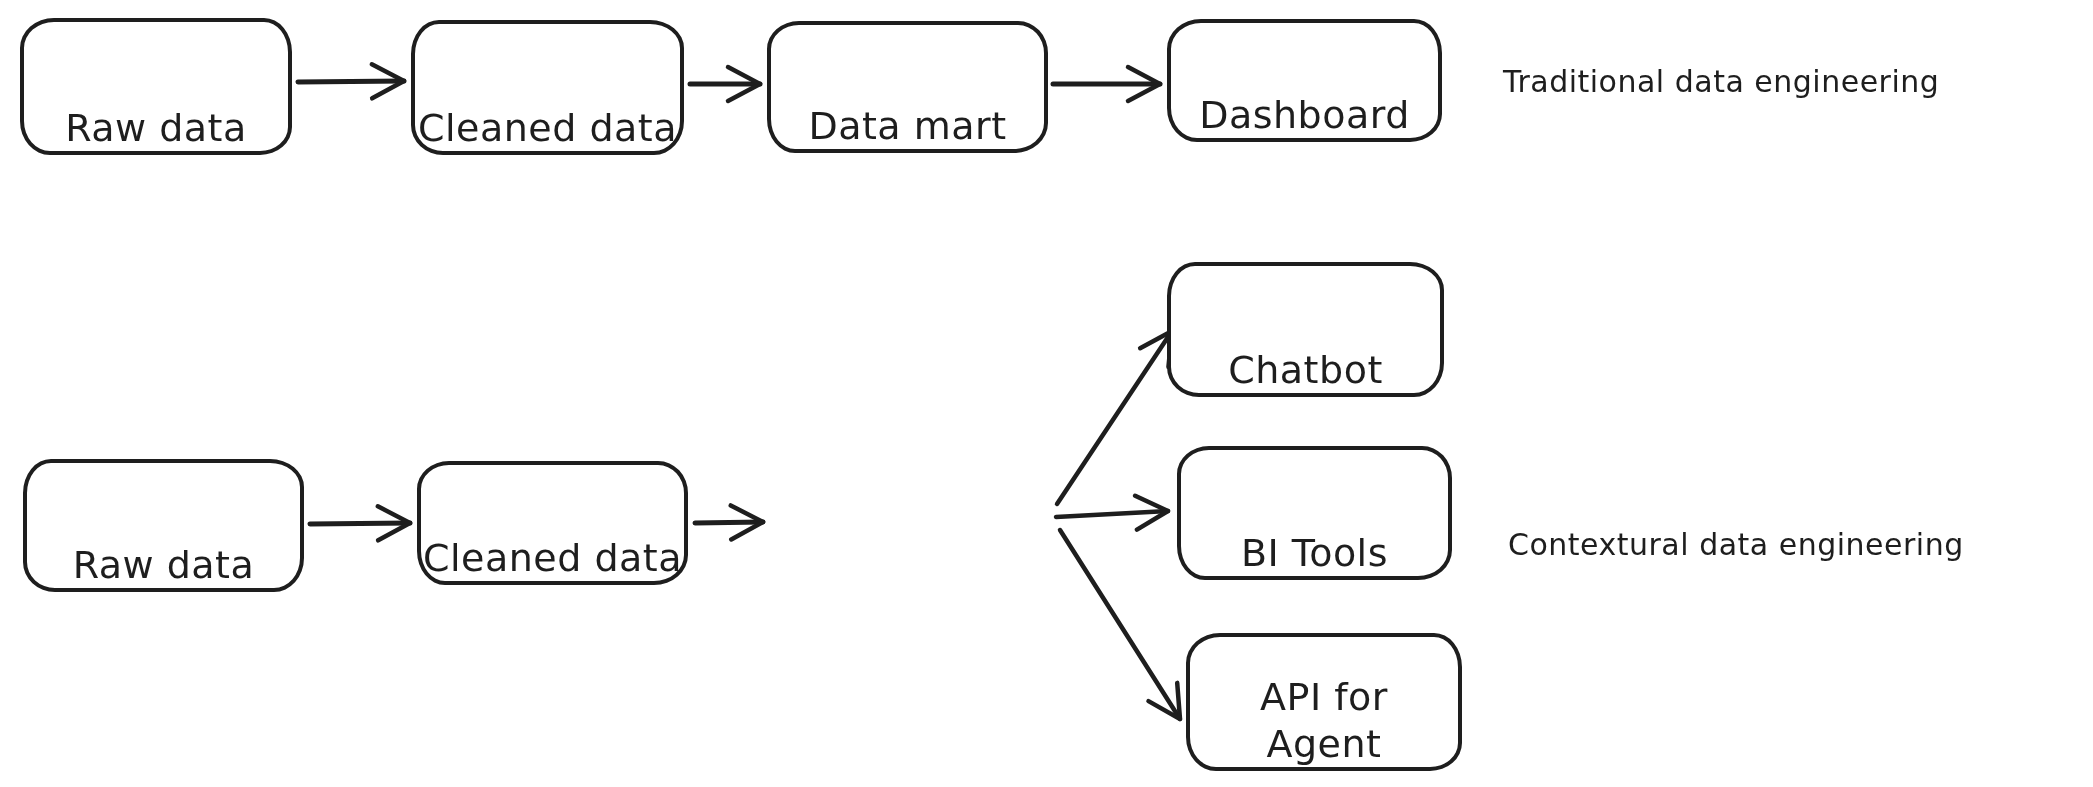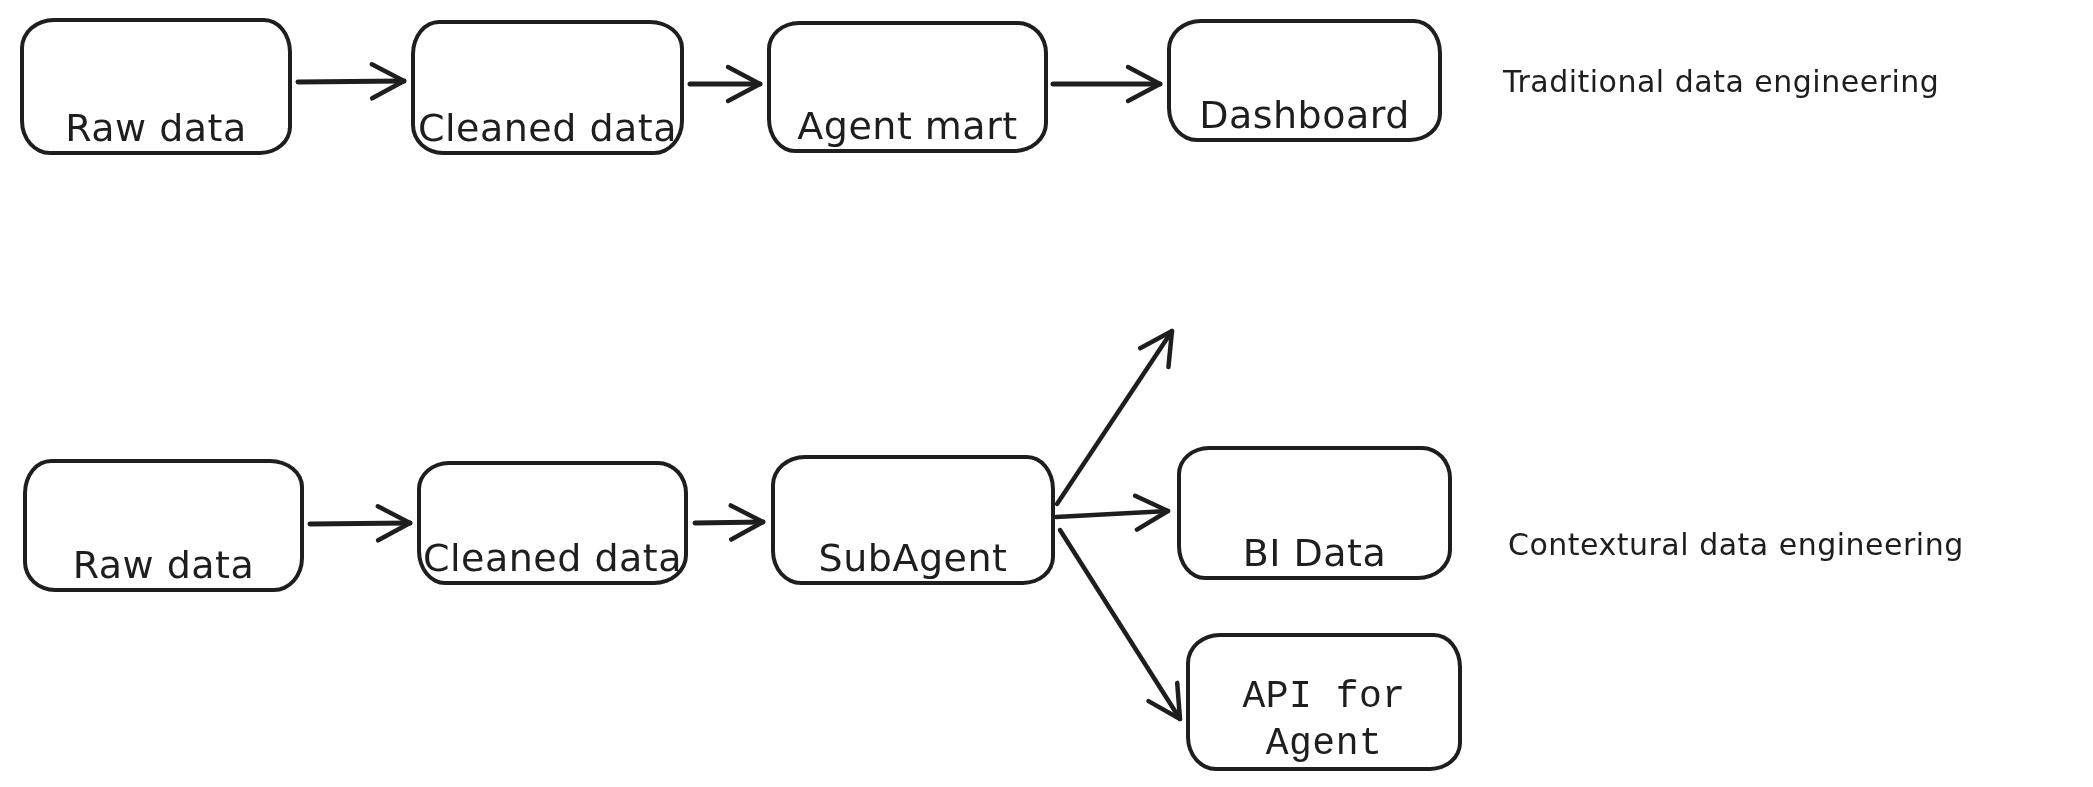--- a/index.html
+++ b/index.html
@@ -79,45 +79,45 @@
 
   <div class="node r1" style="left:20px; top:18px; width:272px; height:137px;">
     <span class="node-label">Raw data</span>
   </div>
 
   <div class="node r2" style="left:411px; top:20px; width:273px; height:135px;">
     <span class="node-label">Cleaned data</span>
   </div>
 
   <div class="node r3" style="left:767px; top:21px; width:281px; height:132px;">
-    <span class="node-label">Agent mart</span>
+    <span class="node-label">Data mart</span>
   </div>
 
   <div class="node r1" style="left:1167px; top:19px; width:275px; height:123px;">
     <span class="node-label">Dashboard</span>
   </div>
 
   <div class="flow-title" style="left:1503px; top:64px;">Traditional data engineering</div>
 
   <div class="node r2" style="left:23px; top:459px; width:281px; height:133px;">
     <span class="node-label">Raw data</span>
   </div>
 
   <div class="node r3" style="left:417px; top:461px; width:271px; height:124px;">
     <span class="node-label">Cleaned data</span>
   </div>
 
-  <div class="node r1" style="left:771px; top:455px; width:284px; height:130px;">
-    <span class="node-label">SubAgent</span>
+
+  <div class="node r2" style="left:1167px; top:262px; width:277px; height:135px;">
+    <span class="node-label">Chatbot</span>
   </div>
 
-
   <div class="node r3" style="left:1177px; top:446px; width:275px; height:134px;">
-    <span class="node-label">BI Data</span>
+    <span class="node-label">BI Tools</span>
   </div>
 
-  <div class="node r1" style="left:1186px; top:633px; width:276px; height:138px;font-family:Liberation Mono, monospace;">
+  <div class="node r1" style="left:1186px; top:633px; width:276px; height:138px;">
     <span class="node-label wrap2">API for Agent</span>
   </div>
 
   <div class="flow-title" style="left:1508px; top:488px;margin-top:39px;">Contextural data engineering</div>
 
 </div>
 
 </body></html>

